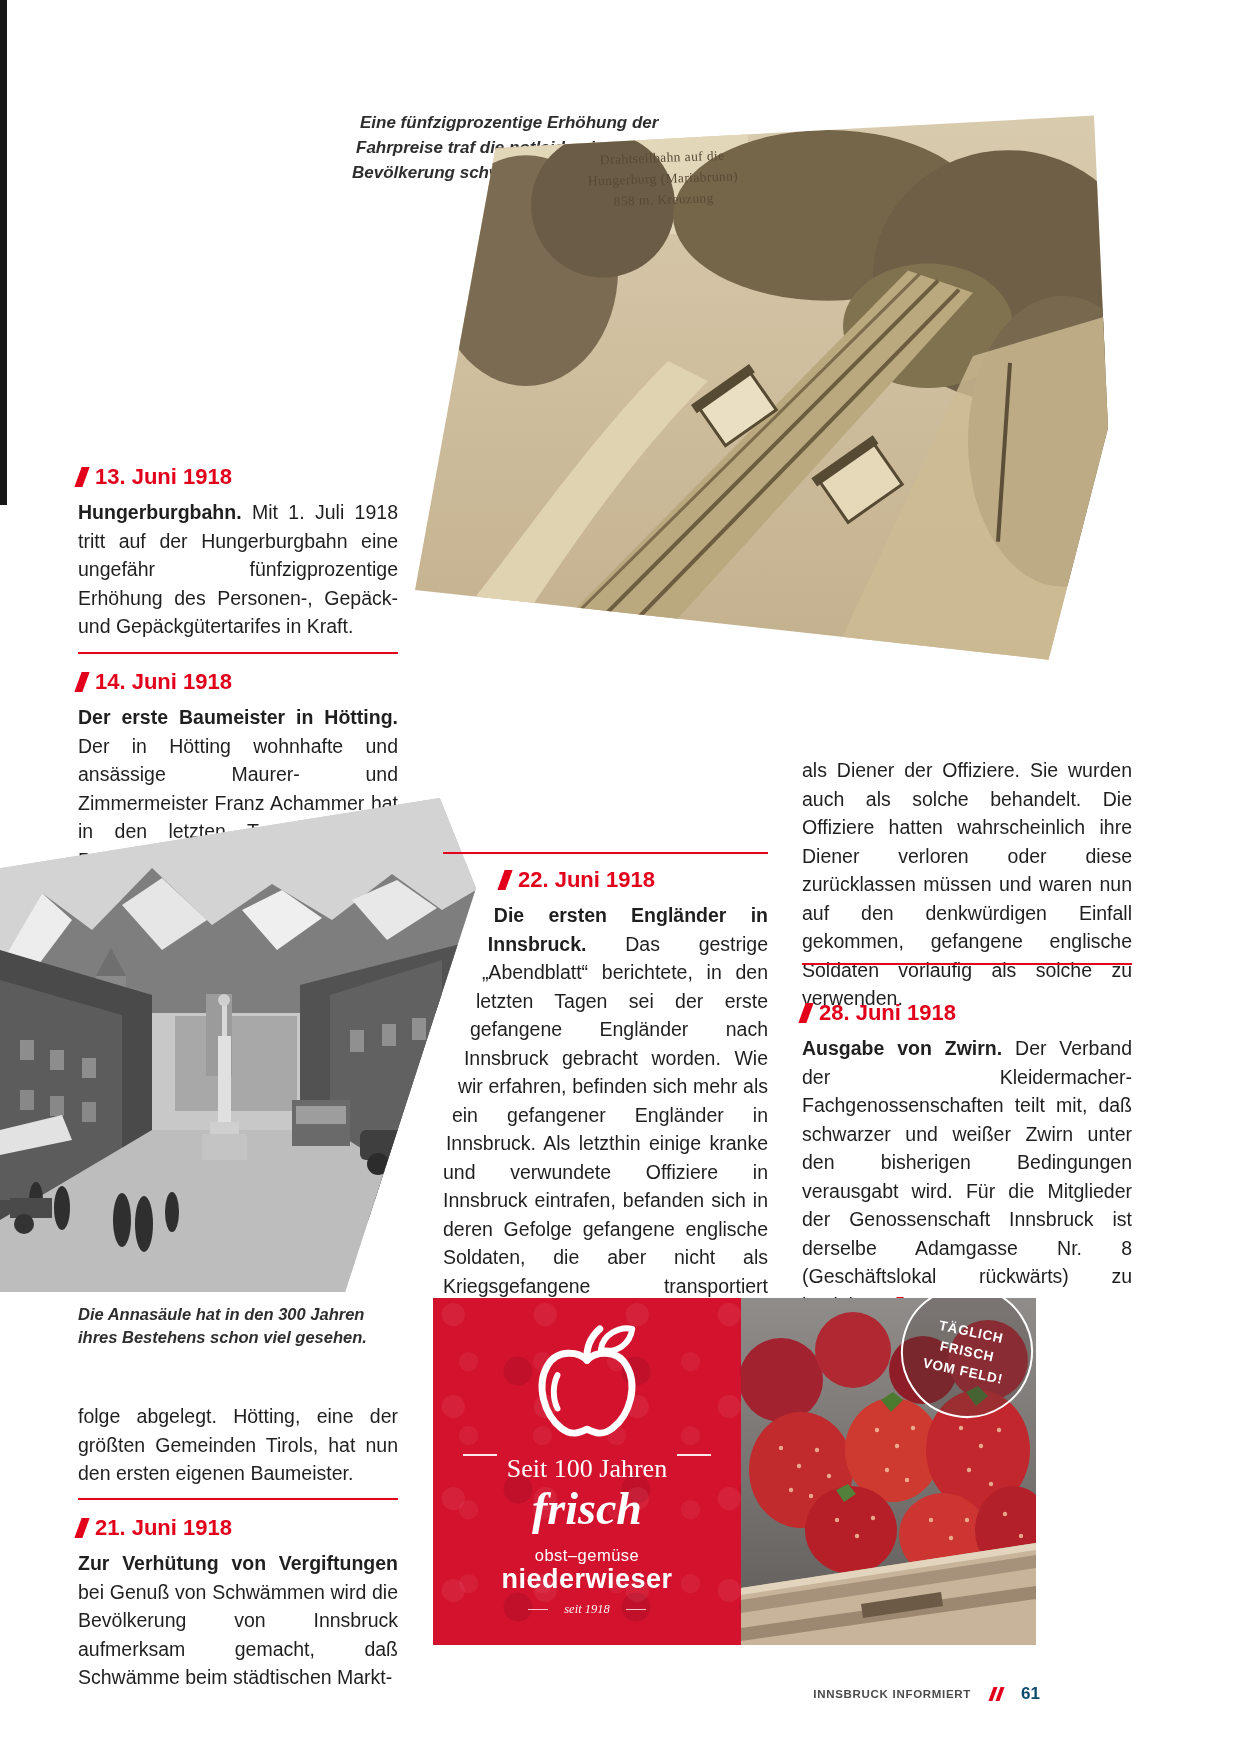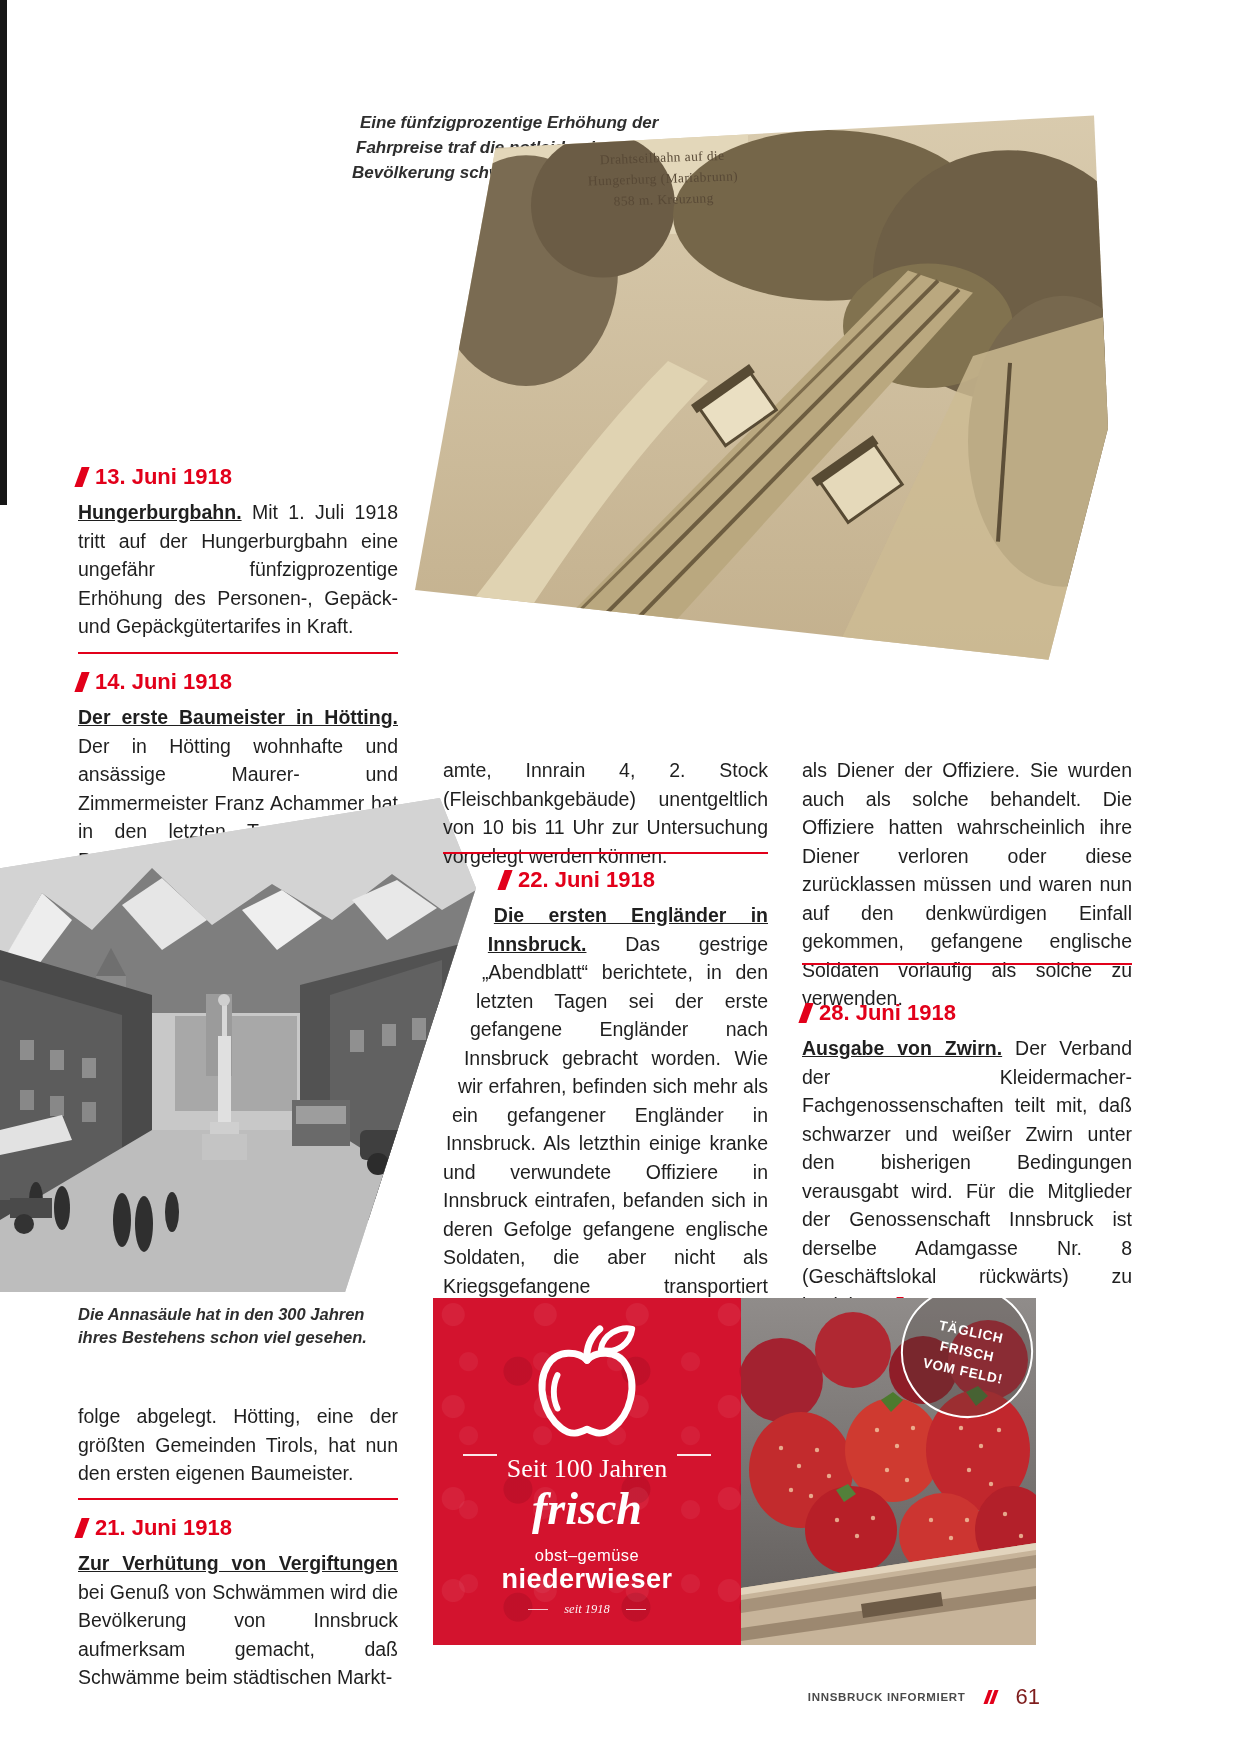--- a/index.html
+++ b/index.html
@@ -7,21 +7,21 @@
     --ad-red:#d3132e;
     --ink:#1f1f1f;
   }
   *{margin:0;padding:0;box-sizing:border-box;}
   body{background:#fff;font-family:"Liberation Sans","DejaVu Sans",sans-serif;color:var(--ink);}
   .page{position:relative;width:1240px;height:1754px;background:#fff;overflow:hidden;}
 
   
   .col{position:absolute;}
   .body{font-size:19.5px;line-height:28.5px;text-align:justify;color:var(--ink);}
-  .lead{font-weight:bold;text-decoration:underline;}
+  .lead{font-weight:bold;}
   .hd{display:flex;align-items:center;gap:9px;color:var(--red);font-weight:bold;font-size:22px;margin-bottom:8px;}
   .slash{display:inline-block;width:8px;height:20px;background:var(--red);transform:skewX(-20deg);flex:0 0 auto;}
   .rule{position:absolute;height:2px;background:var(--red);}
   .endmark{display:inline-block;width:7px;height:15px;background:var(--red);transform:skewX(-20deg);margin-left:7px;}
 
   
   .caption-top{position:absolute;left:360px;top:110px;width:300px;font-style:italic;font-weight:600;font-size:17px;line-height:25px;color:#2e2e2e;}
   .caption-top span{display:block;}
   .caption-top span:nth-child(2){margin-left:-4px;}
   .caption-top span:nth-child(3){margin-left:-8px;}
@@ -88,21 +88,21 @@
   .badge{position:absolute;left:160px;top:-12px;width:132px;height:132px;border:2.5px solid #fff;
     border-radius:50%;background:rgba(72,62,58,.30);display:flex;flex-direction:column;align-items:center;
     justify-content:center;color:#fff;font-weight:bold;font-size:13.5px;letter-spacing:.8px;
     line-height:1.5;transform:rotate(12deg);text-align:center;}
 
   
   .footer{position:absolute;left:700px;top:1684px;width:340px;display:flex;justify-content:flex-end;align-items:center;gap:20px;}
   .footer-label{font-size:11.5px;font-weight:bold;letter-spacing:.7px;color:#4a4a4a;}
   .footer-slashes{display:flex;gap:3px;}
   .footer-slashes i{display:block;width:3.5px;height:14px;background:var(--red);transform:skewX(-20deg);}
-  .footer-page{font-size:22px;font-weight:normal;color:#7f1d1d;}
+  .footer-page{font-size:17px;font-weight:bold;color:#0c4a6e;}
 </style>
 </head>
 <body>
 
 <div class="page">
 
   <div class="edge-strip"></div>
 
   <div class="caption-top">
     <span>Eine fünfzigprozentige Erhöhung der</span>
@@ -229,23 +229,20 @@
   <div class="rule" id="rule2"></div>
 
   <div class="col" id="a21">
     <div class="hd">
       <span class="slash"></span>
       <span>21. Juni 1918</span>
     </div>
     <p class="body"><b class="lead">Zur Verhütung von Vergiftungen</b> <span>bei Genuß von Schwämmen wird die Bevölkerung von Innsbruck aufmerksam gemacht, daß Schwämme beim städtischen Markt-</span></p>
   </div>
 
-  <div class="col" id="a21b">
-    <p class="body"><span>amte, Innrain 4, 2. Stock (Fleischbankgebäude) unentgeltlich von 10 bis 11 Uhr zur Untersuchung vorgelegt werden können.</span></p>
-  </div>
 
   <div class="rule" id="rule3"></div>
 
   <div class="col" id="a22">
     <div class="cut"></div>
     <div class="hd">
       <span class="slash"></span>
       <span>22. Juni 1918</span>
     </div>
     <p class="body"><b class="lead">Die ersten Engländer in Innsbruck.</b> <span>Das gestrige „Abendblatt“ berichtete, in den letzten Tagen sei der erste gefangene Engländer nach Innsbruck gebracht worden. Wie wir erfahren, befinden sich mehr als ein gefangener Engländer in Innsbruck. Als letzthin einige kranke und verwundete Offiziere in Innsbruck eintrafen, befanden sich in deren Gefolge gefangene englische Soldaten, die aber nicht als Kriegsgefangene transportiert wurden, sondern</span></p>

